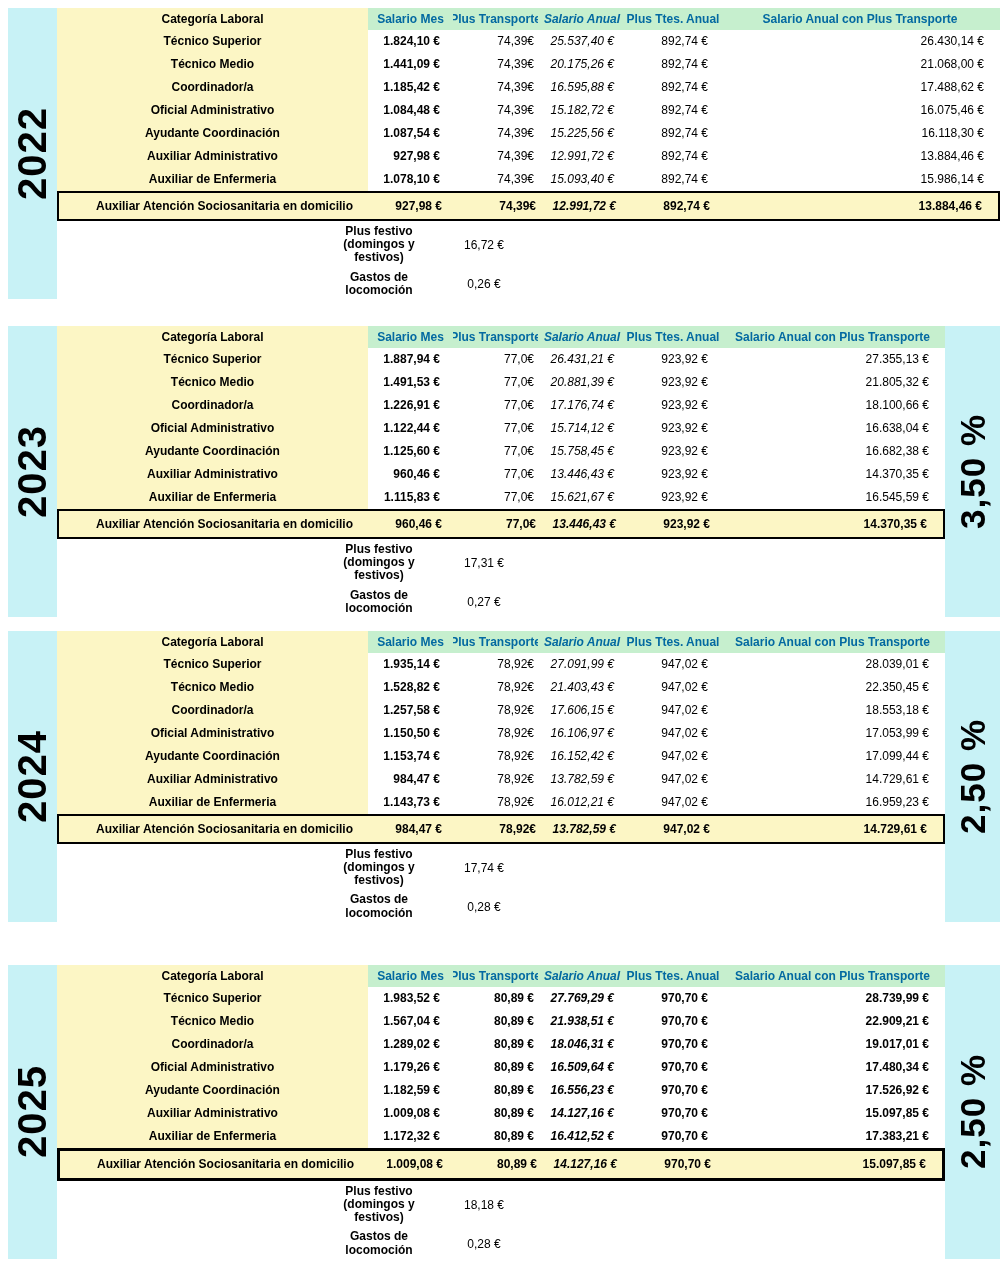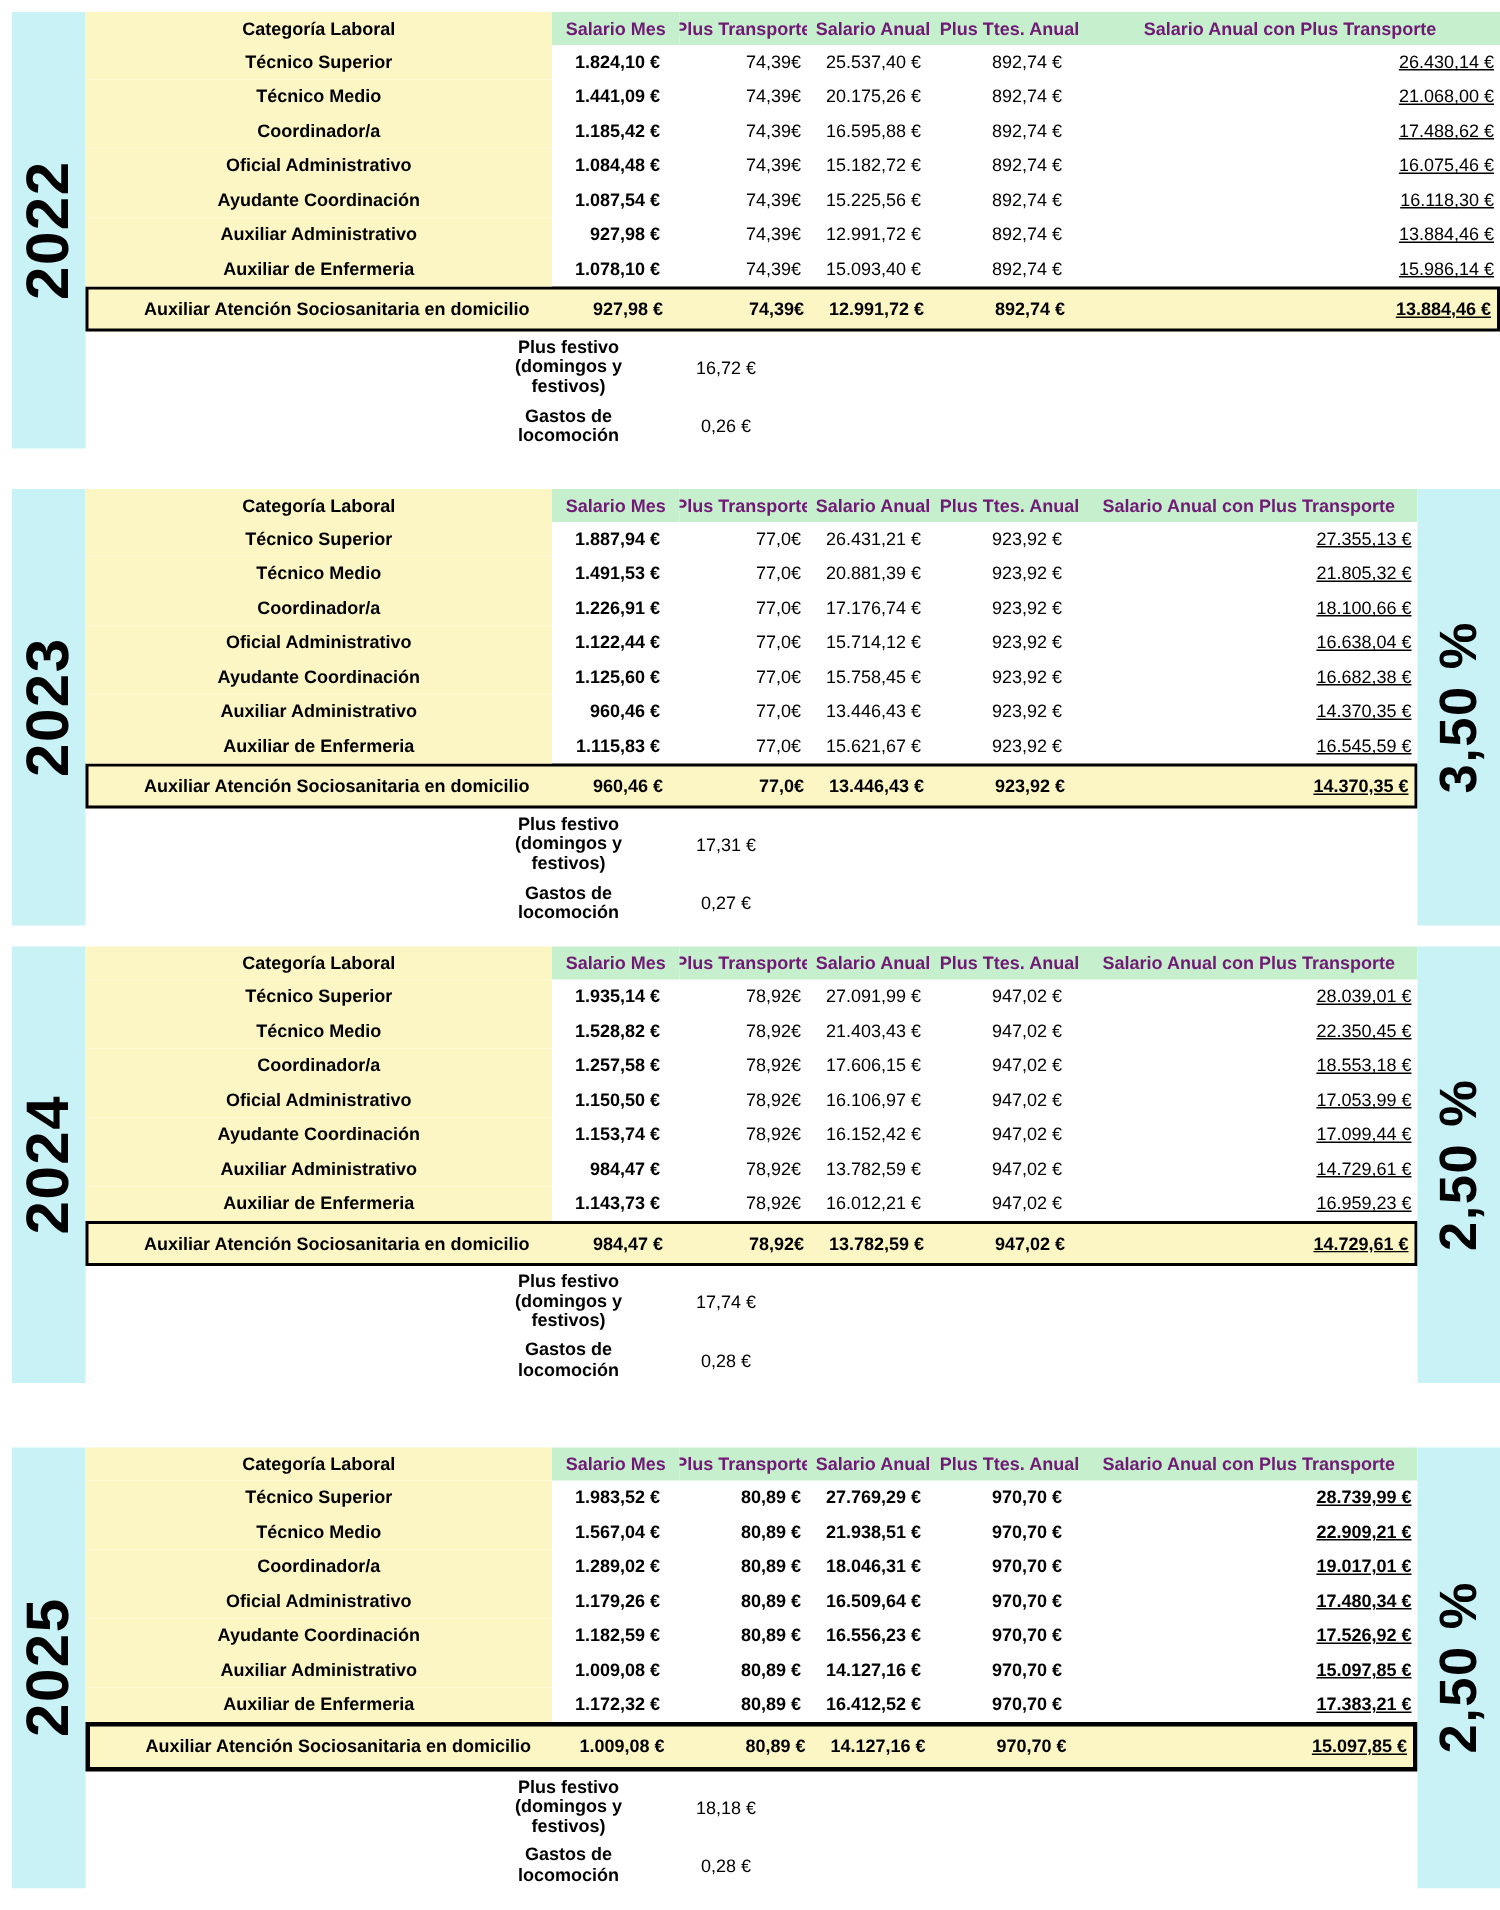--- a/index.html
+++ b/index.html
@@ -26,31 +26,31 @@
   }
   .year-label{font-size:40px;letter-spacing:1px;}
   .pct-label{font-size:35px;letter-spacing:1px;}
   .content{flex:1 1 auto;min-width:0;}
   .trow{display:flex;align-items:center;height:23px;}
   .trow.thead{height:22px;}
   .cell{box-sizing:border-box;overflow:hidden;white-space:nowrap;line-height:1.05;}
   .c0{width:311px;flex:0 0 auto;}
   .c1{width:85px;flex:0 0 auto;font-weight:bold;}
   .c2{width:85px;flex:0 0 auto;}
-  .c3{width:88px;flex:0 0 auto;}
+  .c3{width:88px;flex:0 0 auto;font-style:italic;}
   .c4{width:94px;flex:0 0 auto;}
   .c5{flex:1 1 auto;}
   .cat, .cat-h{background:#fcf6c5;font-weight:bold;text-align:center;height:100%;display:flex;align-items:center;justify-content:center;}
-  .hcell{background:#c6efce;color:#701a75;font-weight:bold;text-align:center;height:100%;display:flex;align-items:center;justify-content:center;}
+  .hcell{background:#c6efce;color:#0369a1;font-weight:bold;text-align:center;height:100%;display:flex;align-items:center;justify-content:center;}
   .num{text-align:right;}
   .c1.num{padding-right:13px;}
   .c2.num{padding-right:4px;}
   .c3.num{padding-right:12px;}
   .c4.num{padding-right:12px;}
-  .c5.num{padding-right:4px;text-decoration:underline;}
+  .c5.num{padding-right:16px;}
   .hl{background:#fcf6c5;border:2px solid #000;height:26px;font-weight:bold;}
   .hl .num{font-weight:bold;}
   .hl-cat{font-weight:bold;text-align:center;height:100%;display:flex;align-items:center;justify-content:center;padding-left:20px;}
   .bold .num, .bold .cell{font-weight:bold;}
   .bold .hl{border-width:3px;height:27px;}
   .extra{display:flex;align-items:center;margin-top:2px;padding-left:24px;}
   .sp{width:243px;flex:0 0 auto;}
   .elabel{width:110px;flex:0 0 auto;text-align:center;font-weight:bold;line-height:1.1;padding:2px 0;}
   .evalue{width:100px;flex:0 0 auto;text-align:center;}
 </style>

